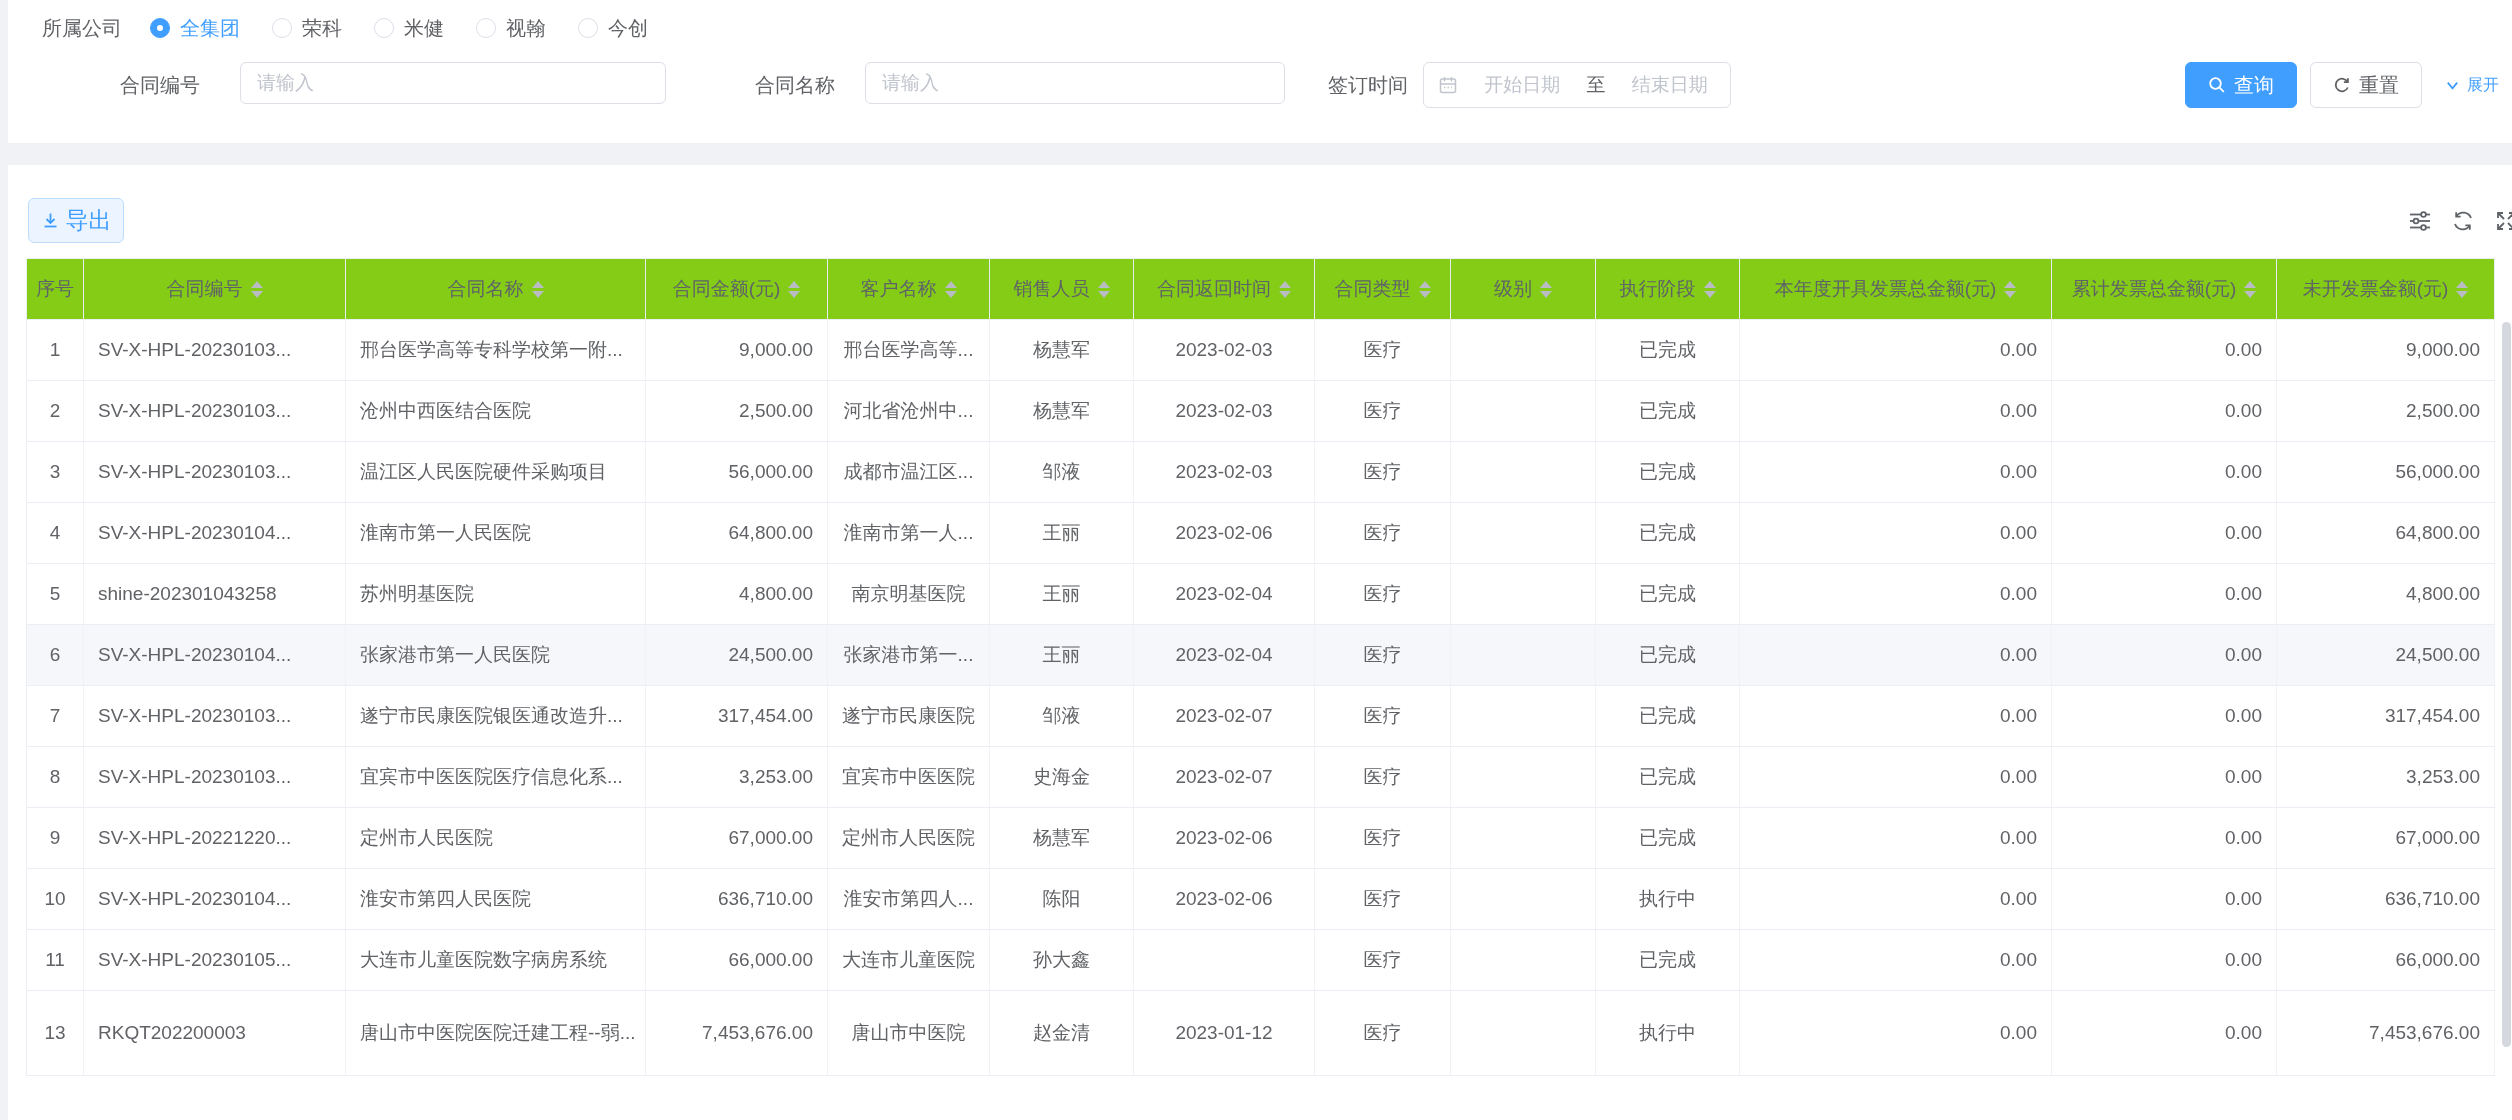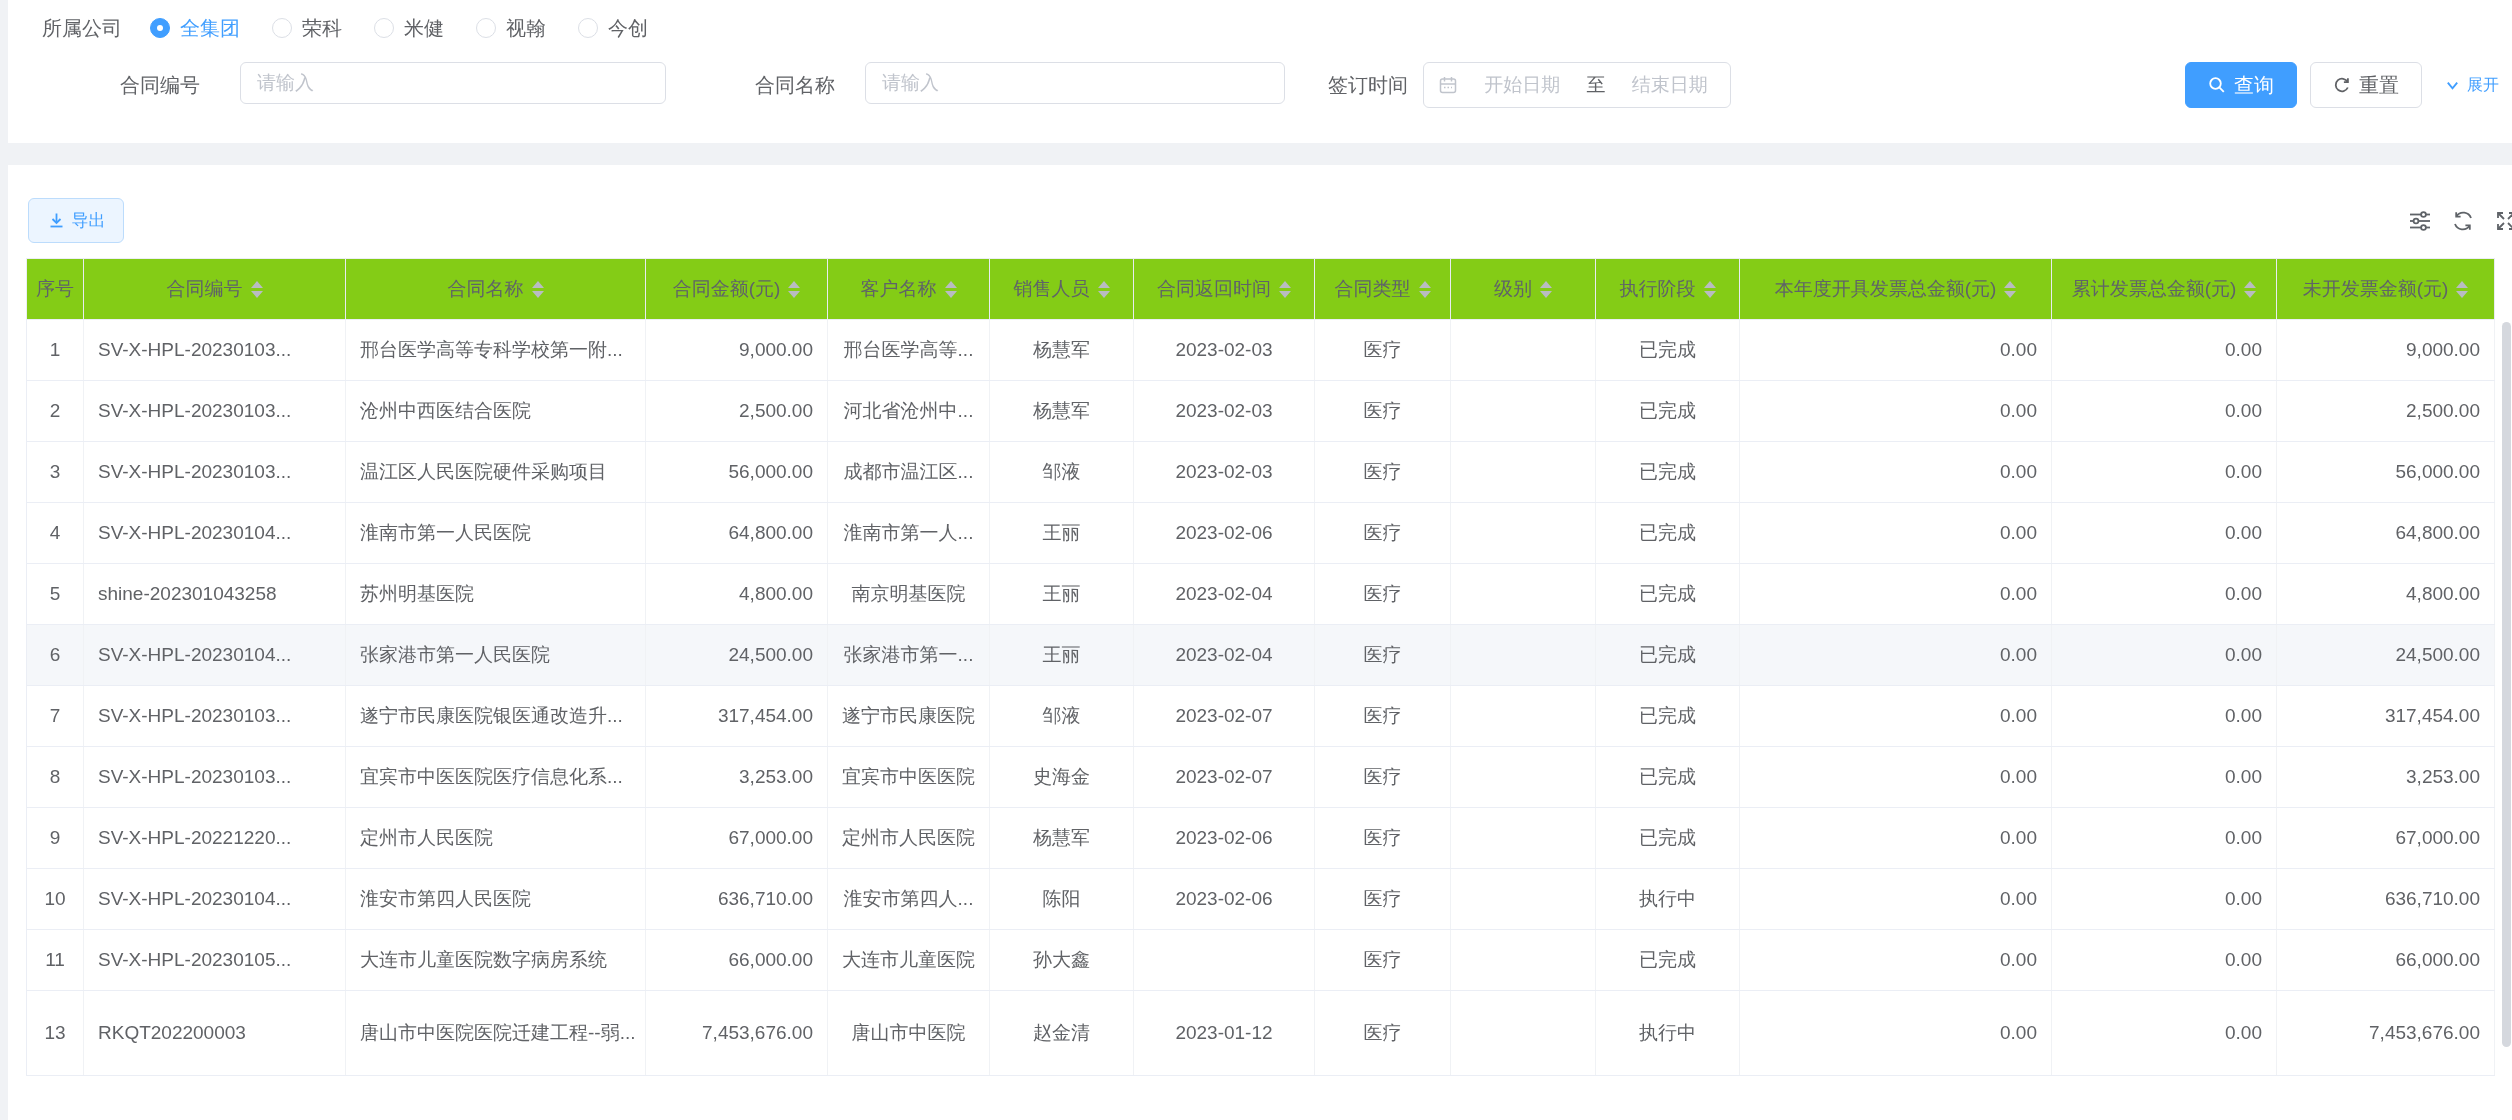--- a/index.html
+++ b/index.html
@@ -30,21 +30,21 @@
   .date-range{position:absolute;top:62px;height:46px;box-sizing:border-box;border:1px solid #dcdfe6;border-radius:6px;background:#fff;display:flex;align-items:center;padding:0 2px 0 14px;font-size:19px;}
   .date-range .cal{flex:none;margin-right:6px;display:flex;}
   .date-range .ph{color:#c0c4cc;flex:1;text-align:center;white-space:nowrap;}
   .date-range .sep{color:#606266;padding:0 6px;flex:none;}
   .btn{position:absolute;top:62px;height:46px;box-sizing:border-box;border-radius:6px;font-size:20px;display:flex;align-items:center;justify-content:center;gap:8px;cursor:pointer;font-family:inherit;}
   .btn-primary{background:#409eff;border:1px solid #409eff;color:#fff;}
   .btn-plain{background:#fff;border:1px solid #dcdfe6;color:#606266;text-align:right;}
   .expand-link{position:absolute;top:62px;height:46px;display:flex;align-items:center;gap:7px;color:#409eff;font-size:16px;cursor:pointer;text-decoration:none;}
 
   
-  .export-btn{position:absolute;left:20px;top:33px;width:96px;height:45px;box-sizing:border-box;background:#ecf5ff;border:1px solid #bcdcfc;border-radius:6px;color:#409eff;font-size:17px;display:flex;align-items:center;justify-content:center;gap:6px;cursor:pointer;font-family:inherit;}
+  .export-btn{position:absolute;left:20px;top:33px;width:96px;height:45px;box-sizing:border-box;background:#ecf5ff;border:1px solid #bcdcfc;border-radius:6px;color:#409eff;font-size:23px;display:flex;align-items:center;justify-content:center;gap:6px;cursor:pointer;font-family:inherit;}
   .tool-icons{position:absolute;left:2400px;top:44px;display:flex;gap:19px;}
   .tool-icon{width:24px;height:24px;cursor:pointer;flex:none;}
 
   
   table.grid{position:absolute;left:18px;top:93px;width:2468px;border-collapse:collapse;table-layout:fixed;border:1px solid #ebeef5;}
   .grid th{height:60px;background:#84cc16;font-size:19px;font-weight:500;color:#5f6368;border-bottom:1px solid #ebeef5;border-right:1px solid #e8ebf1;padding:0 10px;white-space:nowrap;overflow:hidden;}
   .grid td{height:60px;font-size:19px;color:#606266;background:#fff;border-bottom:1px solid #ebeef5;border-right:1px solid #f0f2f5;padding:0 14px;white-space:nowrap;overflow:hidden;}
   .grid tr.hl td{background:#f5f7fa;}
   .grid tr.tall td{height:84px;}
   .grid .al{text-align:left;}.grid .ac{text-align:center;}.grid .ar{text-align:right;}

